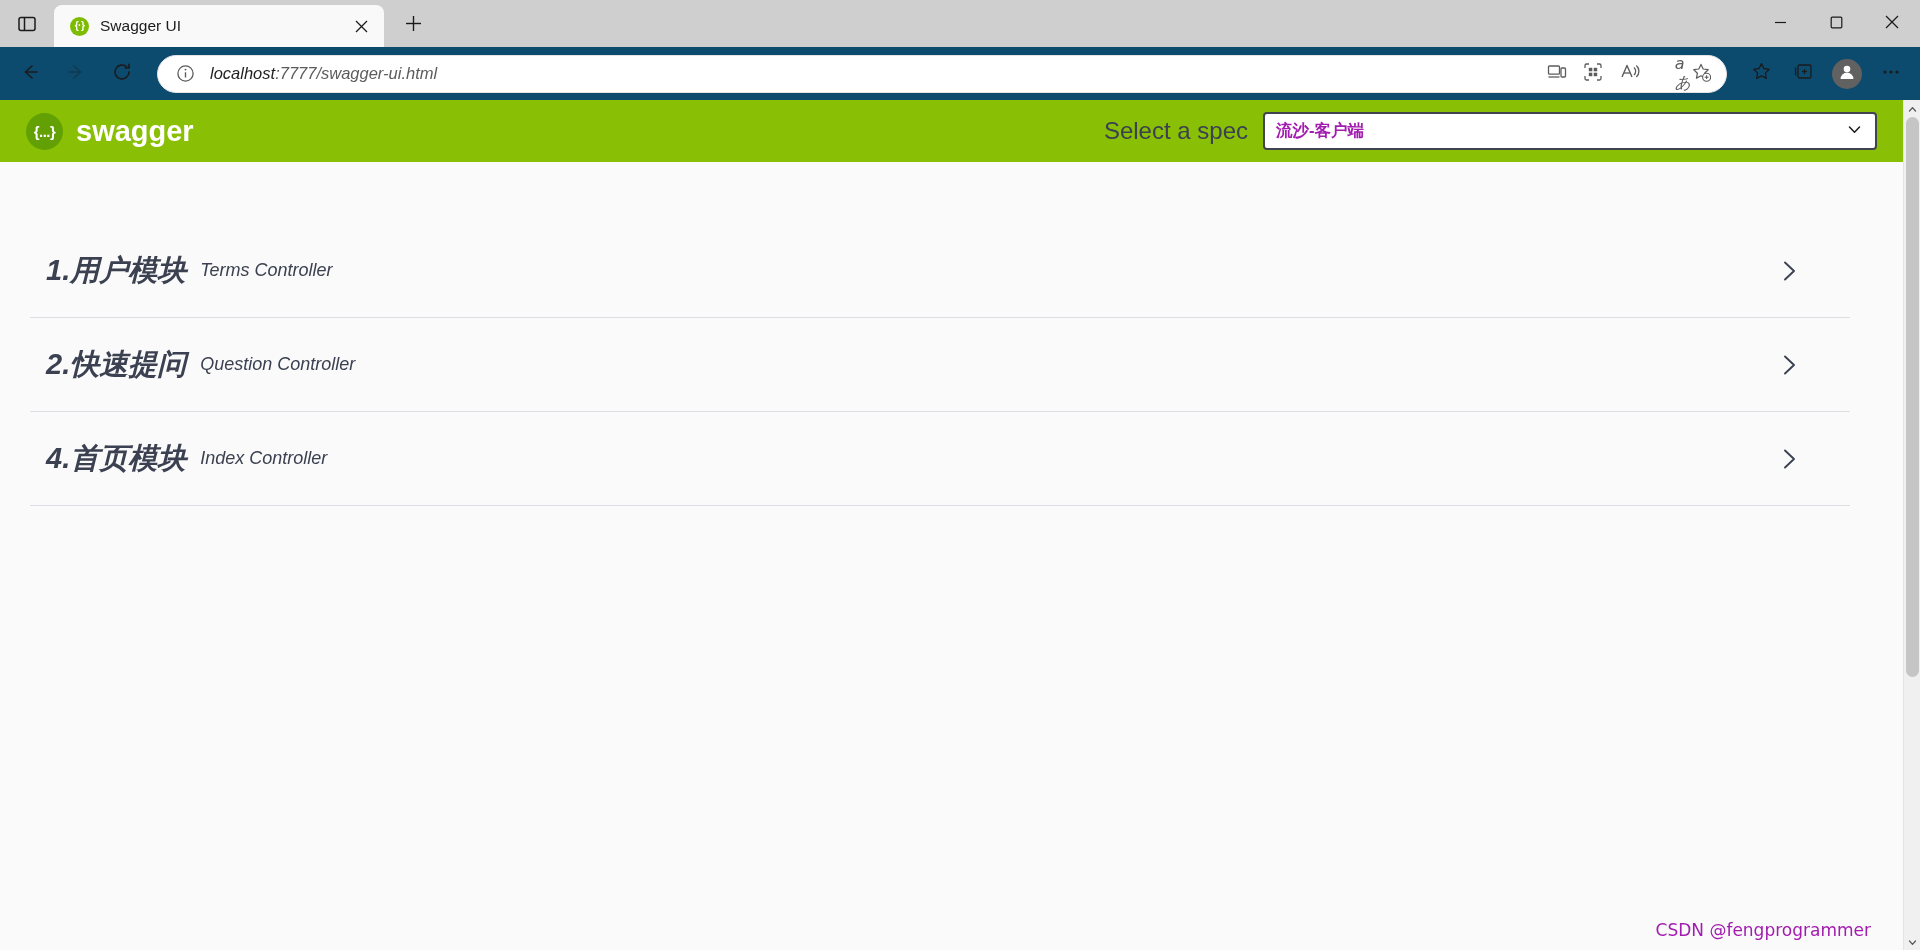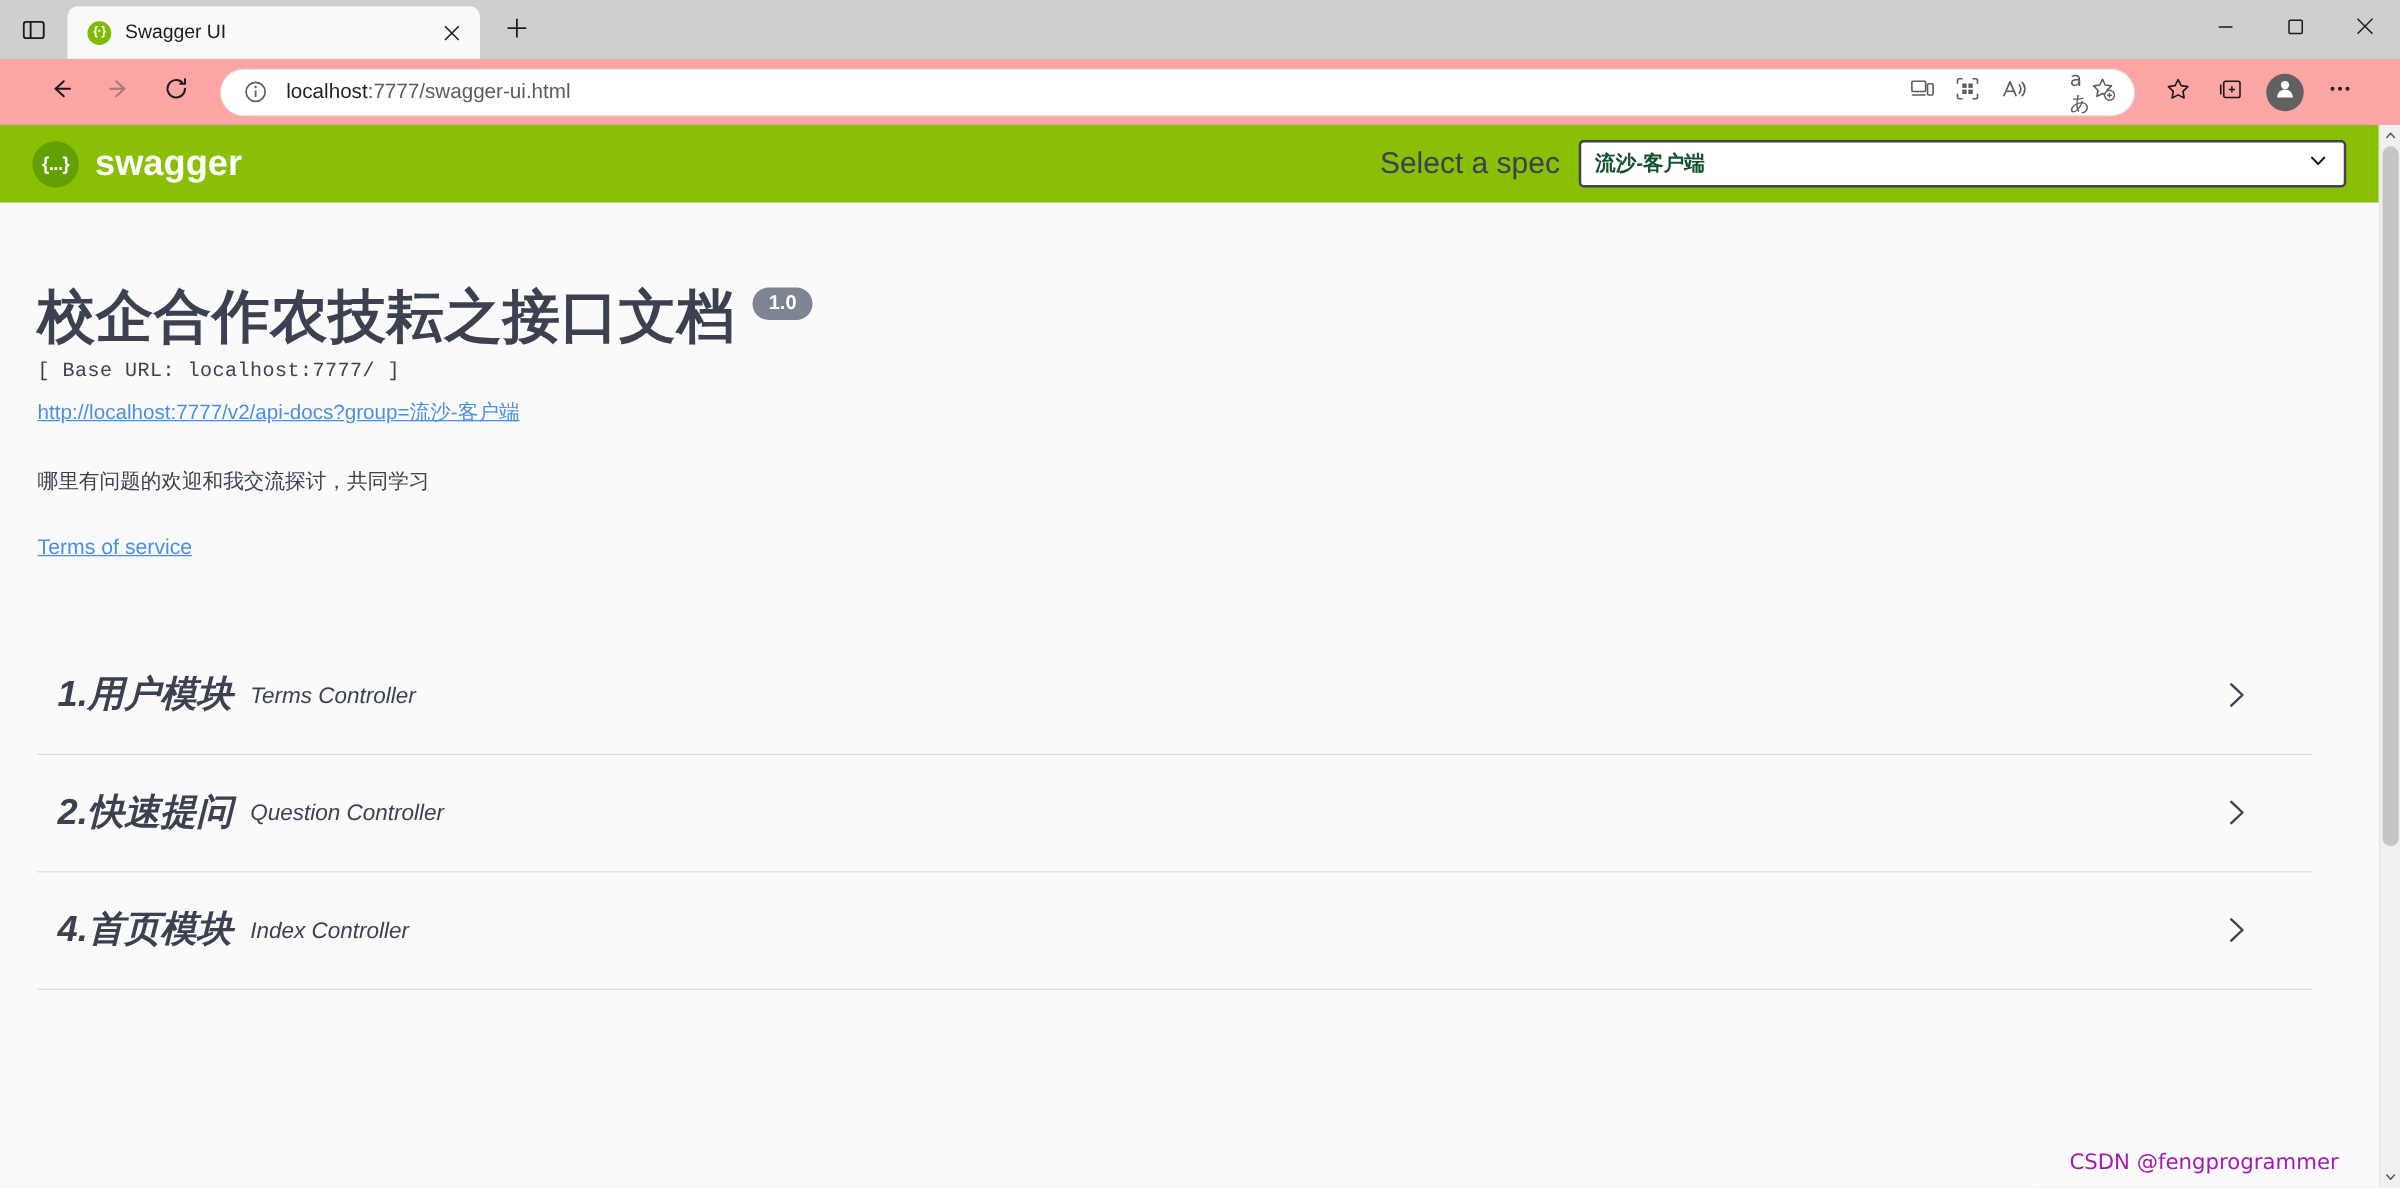--- a/index.html
+++ b/index.html
@@ -38,22 +38,22 @@
   }
   .tab-close { width: 26px; height: 26px; display: flex; align-items: center; justify-content: center; border-radius: 4px; }
   .newtab {
     width: 38px; height: 38px; margin-left: 10px; margin-bottom: 3px;
     display: flex; align-items: center; justify-content: center; border-radius: 5px;
   }
   .win-controls { position: absolute; right: 0; top: 0; height: 47px; display: flex; }
   .win-btn { width: 56px; height: 47px; display: flex; align-items: center; justify-content: center; }
 
   .toolbar {
-    height: 53px; background: #fca5a5; display: flex; align-items: center;
-    padding: 0 28px; gap: 4px; flex: 0 0 53px;
+    height: 53px; background: #0c4a6e; display: flex; align-items: center;
+    padding: 0 9px; gap: 4px; flex: 0 0 53px; font-style: italic;
   }
   .nav-btn {
     width: 42px; height: 42px; display: flex; align-items: center; justify-content: center;
     border-radius: 5px; flex: 0 0 42px;
   }
   .nav-btn.disabled svg { opacity: 0.35; }
 
   .omnibox {
     flex: 1; height: 38px; background: #ffffff; border-radius: 19px;
     display: flex; align-items: center; padding: 0 8px 0 14px; margin: 0 10px;
@@ -97,21 +97,21 @@
     display: flex; align-items: center; justify-content: center;
   }
   .logo-circle span { color: #fff; font-size: 15px; font-weight: 700; letter-spacing: -0.5px; }
   .logo-text { color: #fff; font-size: 29px; font-weight: 700; letter-spacing: 0px; }
   .spec-area { margin-left: auto; display: flex; align-items: center; gap: 15px; }
   .spec-label { color: #3b4151; font-size: 24px; font-weight: 400; }
   .spec-select {
     width: 614px; height: 38px; background: #fff; border: 2px solid #41444e; border-radius: 4px;
     display: flex; align-items: center; padding: 0 11px; justify-content: space-between;
   }
-  .spec-value { font-size: 16.5px; color: #14532d; font-weight: 600; }
+  .spec-value { font-size: 16.5px; color: #a21caf; font-weight: 600; }
 
   
   .swagger-body { padding: 0 30px; max-width: 1880px; }
   .info-block { padding-top: 66px; }
   .title-row { display: flex; align-items: center; gap: 14px; }
   .api-title {
     font-size: 46px; font-weight: 700; color: #3b4151; letter-spacing: 0.5px; line-height: 1.1;
   }
   .version-badge {
     background: #7d8492; color: #fff; font-size: 16px; font-weight: 700;
@@ -344,30 +344,20 @@
               <svg width="19" height="19" viewBox="0 0 19 19">
                   <path d="M4.5 7 L9.5 12.2 L14.5 7" fill="none" stroke="#1b1b1b" stroke-width="1.5" stroke-linecap="round" stroke-linejoin="round"></path>
                 </svg>
             </span>
           </div>
         </div>
       </div>
 
       <div class="swagger-body">
 
-        <div class="info-block">
-          <div class="title-row">
-            <h1 class="api-title">校企合作农技耘之接口文档</h1>
-            <span class="version-badge">1.0</span>
-          </div>
-          <div class="base-url">[ Base URL: localhost:7777/ ]</div>
-          <a class="docs-link" href="#">http://localhost:7777/v2/api-docs?group=流沙-客户端</a>
-          <div class="description">哪里有问题的欢迎和我交流探讨，共同学习</div>
-          <a class="tos-link" href="#">Terms of service</a>
-        </div>
 
         <div class="tag-list">
 
           <div class="tag-row">
             <span class="tag-name">1.用户模块</span>
             <span class="tag-desc">Terms Controller</span>
             <span class="tag-chevron">
               <svg width="26" height="26" viewBox="0 0 26 26">
                   <path d="M9 4.5 L18 13 L9 21.5" fill="none" stroke="#3b4151" stroke-width="1.9" stroke-linecap="round" stroke-linejoin="round"></path>
                 </svg>

